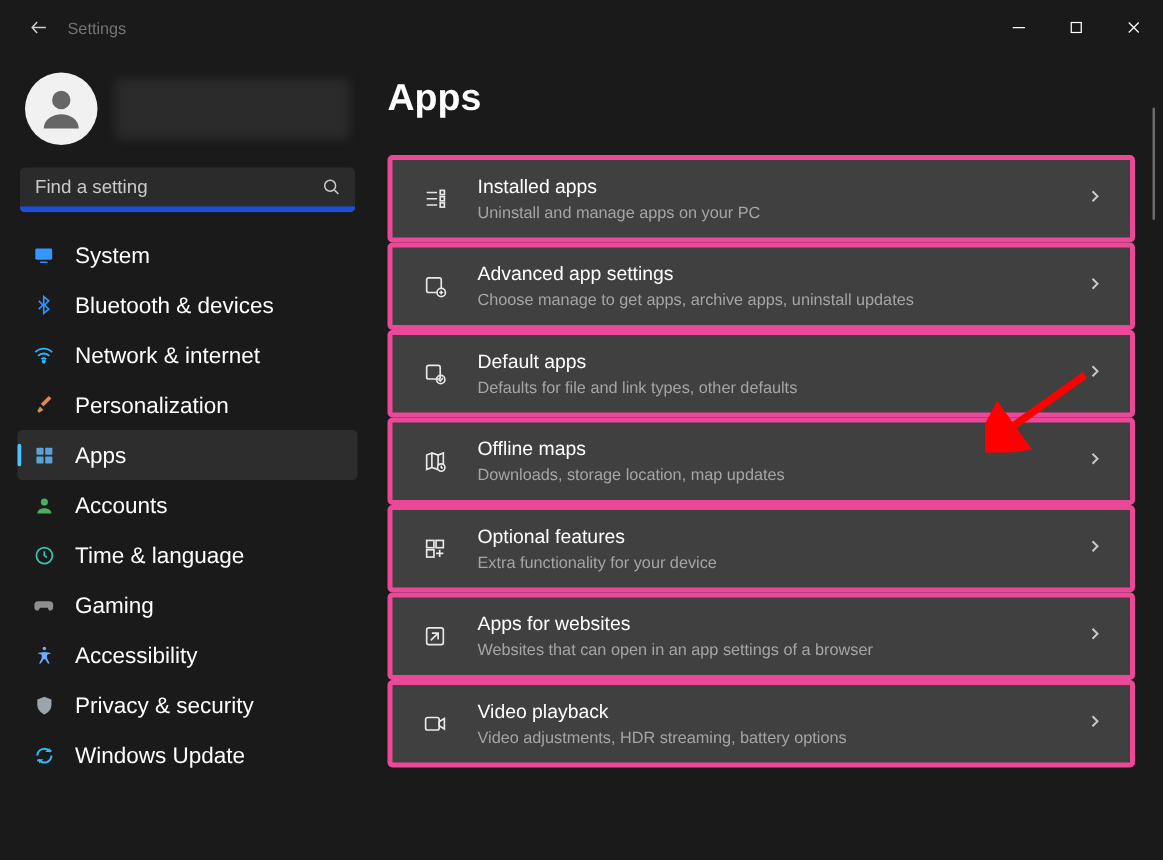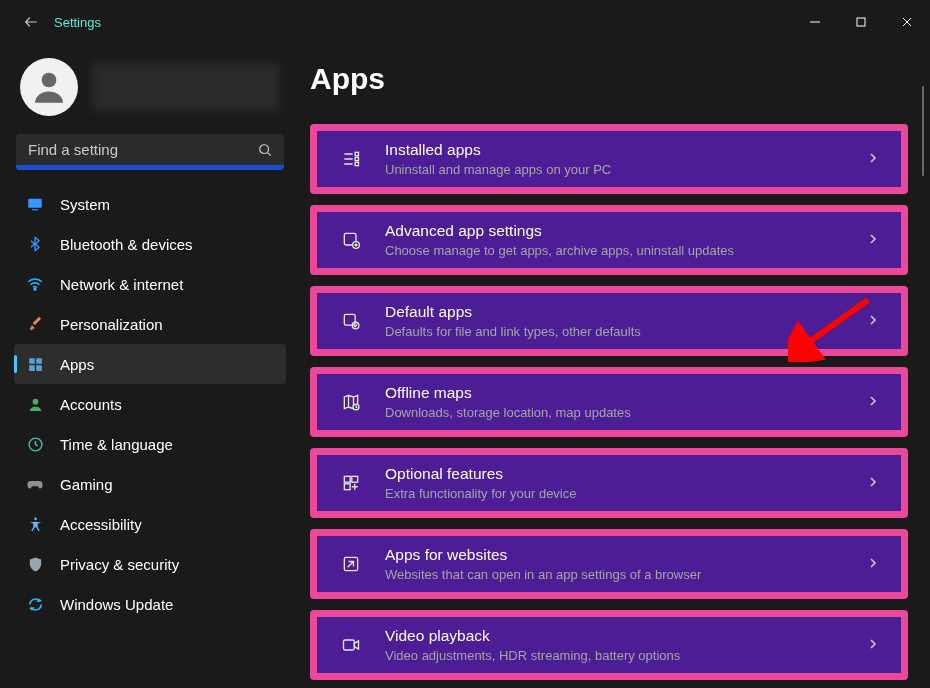--- a/index.html
+++ b/index.html
@@ -21,21 +21,21 @@
   }
   .back-btn {
     width: 22px; height: 22px;
     display: flex; align-items: center; justify-content: center;
     color: #ccc; cursor: pointer;
   }
   .titlebar-title {
     margin-left: 12px;
     font-size: 13px;
     font-weight: 400;
-    color: #5eead4;
+    color: #737373;
   }
   .win-controls {
     margin-left: auto;
     display: flex;
   }
   .win-btn {
     width: 46px; height: 30px;
     display: flex; align-items: center; justify-content: center;
     color: #fff; cursor: pointer;
   }
@@ -93,21 +93,21 @@
     color: #c9c9c9;
     cursor: pointer;
   }
   .nav { list-style: none; }
   .nav-item {
     height: 40px;
     display: flex; align-items: center;
     gap: 16px;
     padding: 0 12px;
     border-radius: 4px;
-    font-size: 15px;
+    font-size: 18px;
     cursor: pointer;
     position: relative;
     text-align: right;
   }
   .nav-item.selected { background: #2d2d2d; }
   .nav-item.selected::before {
     content: "";
     position: absolute;
     left: 0; top: 11px;
     width: 3px; height: 18px;
@@ -133,28 +133,28 @@
     width: 2px; height: 90px;
     background: #6a6a6a;
     border-radius: 1px;
   }
   .page-title {
     font-size: 30px;
     font-weight: 600;
     margin: 10px 0 28px 0;
   }
   .card {
-    background: #4c1d95;
-    border: 7px solid #ec4899;
+    background: #404040;
+    border: 4px solid #ec4899;
     border-radius: 4px;
     height: 70px;
     display: flex;
     align-items: center;
     padding: 0 22px;
-    margin-bottom: 11px;
+    margin-bottom: 0;
     cursor: pointer;
   }
   .card-icon {
     width: 24px; height: 24px;
     margin-right: 22px;
     color: #e8e8e8;
     display: flex; align-items: center; justify-content: center;
   }
   .card-body { flex: 1; }
   .card-title { font-size: 15.5px; font-weight: 400; color: #fff; }

